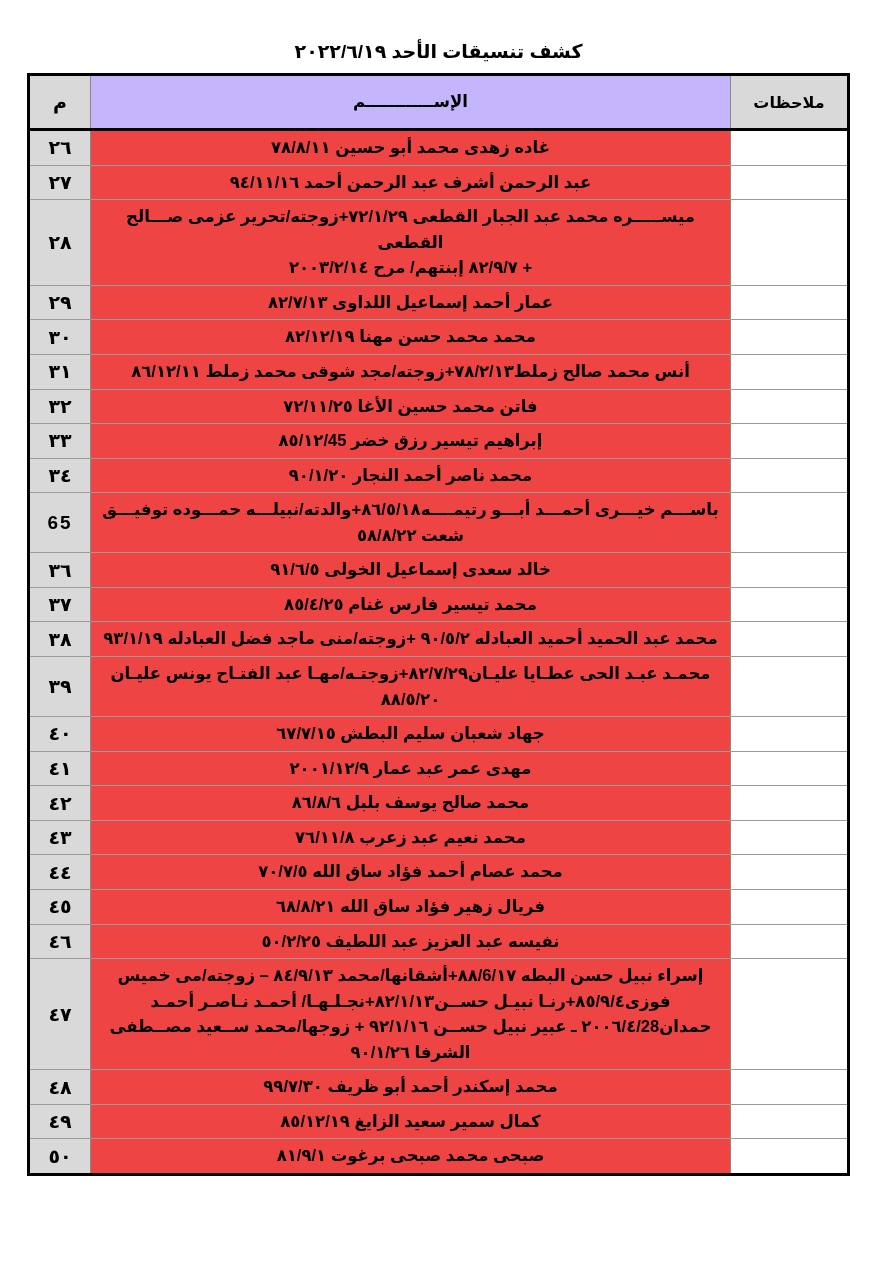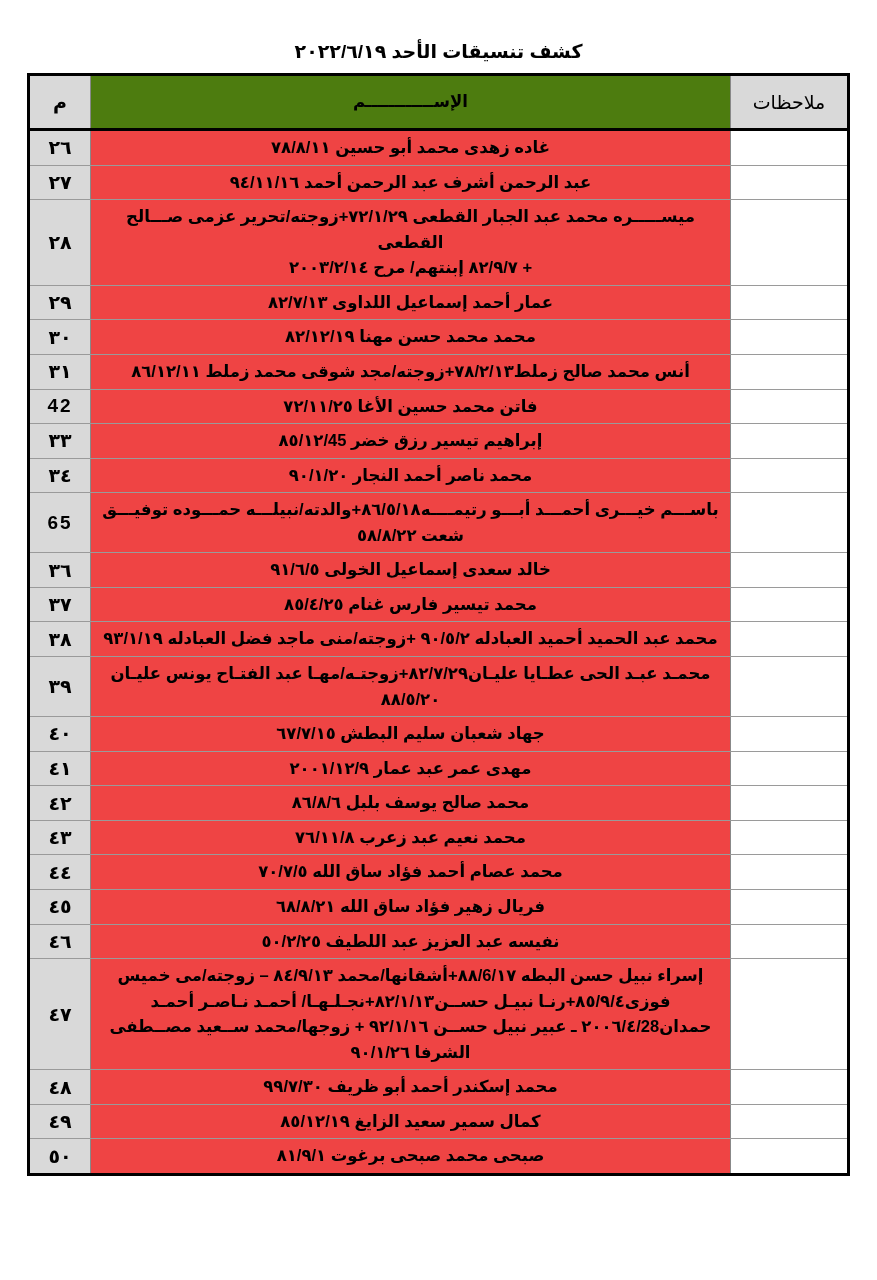--- a/index.html
+++ b/index.html
@@ -93,27 +93,27 @@
     border-left: 1px solid #888888;
   }
 
   
   table.sheet thead tr {
     background: #d9d9d9;
   }
   table.sheet thead th {
     background: #d9d9d9;
     height: 44px;
-    font-size: 19px;
-    font-weight: normal;
+    font-size: 16px;
+    font-weight: bold;
     border-bottom: 3px solid #000000;
     border-top: none;
   }
   table.sheet thead th.c-name {
-    background: #4d7c0f;
+    background: #c4b5fd;
     letter-spacing: 0;
   }
   table.sheet thead th.c-notes {
     background: #d9d9d9;
     text-align: center;
   }
 
   table.sheet tbody tr td {
     border-top: 1px solid #9a9a9a;
     border-bottom: 1px solid #9a9a9a;
@@ -202,21 +202,21 @@
             <td class="c-name">
               <span class="row-line">أنس محمد صالح زملط٧٨/٢/١٣+زوجته/مجد شوقى محمد زملط ٨٦/١٢/١١</span>
             </td>
             <td class="c-num">٣١</td>
           </tr>
           <tr>
             <td class="c-notes"></td>
             <td class="c-name">
               <span class="row-line">فاتن محمد حسين الأغا ٧٢/١١/٢٥</span>
             </td>
-            <td class="c-num">42</td>
+            <td class="c-num">٣٢</td>
           </tr>
           <tr>
             <td class="c-notes"></td>
             <td class="c-name">
               <span class="row-line">إبراهيم تيسير رزق خضر ٨٥/١٢/45</span>
             </td>
             <td class="c-num">٣٣</td>
           </tr>
           <tr>
             <td class="c-notes"></td>

